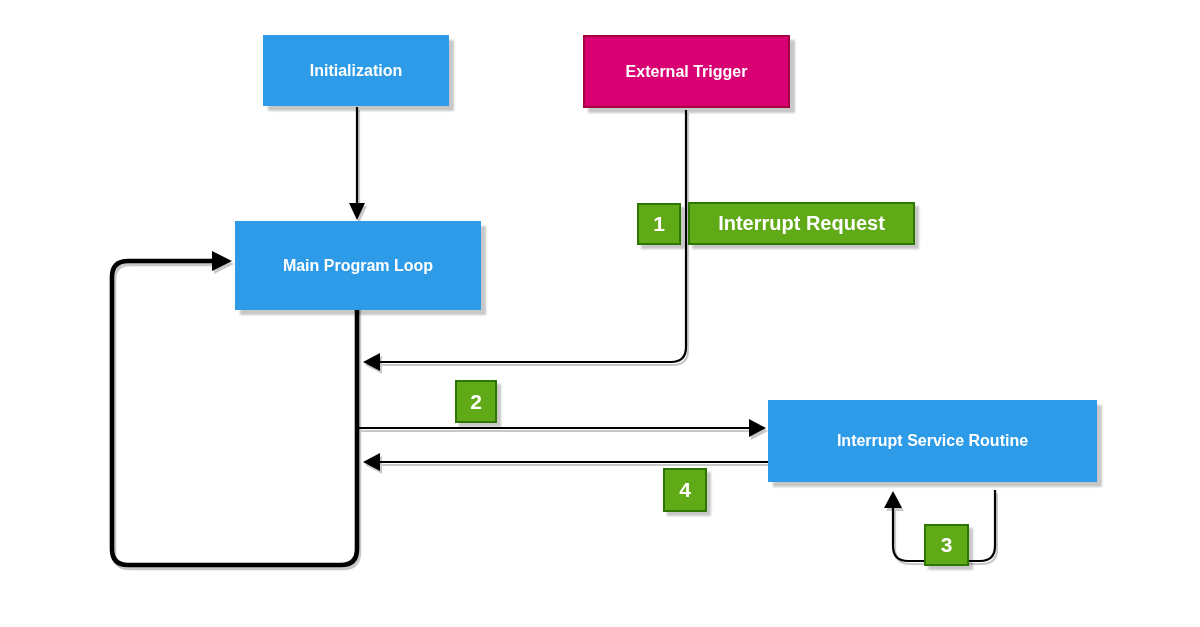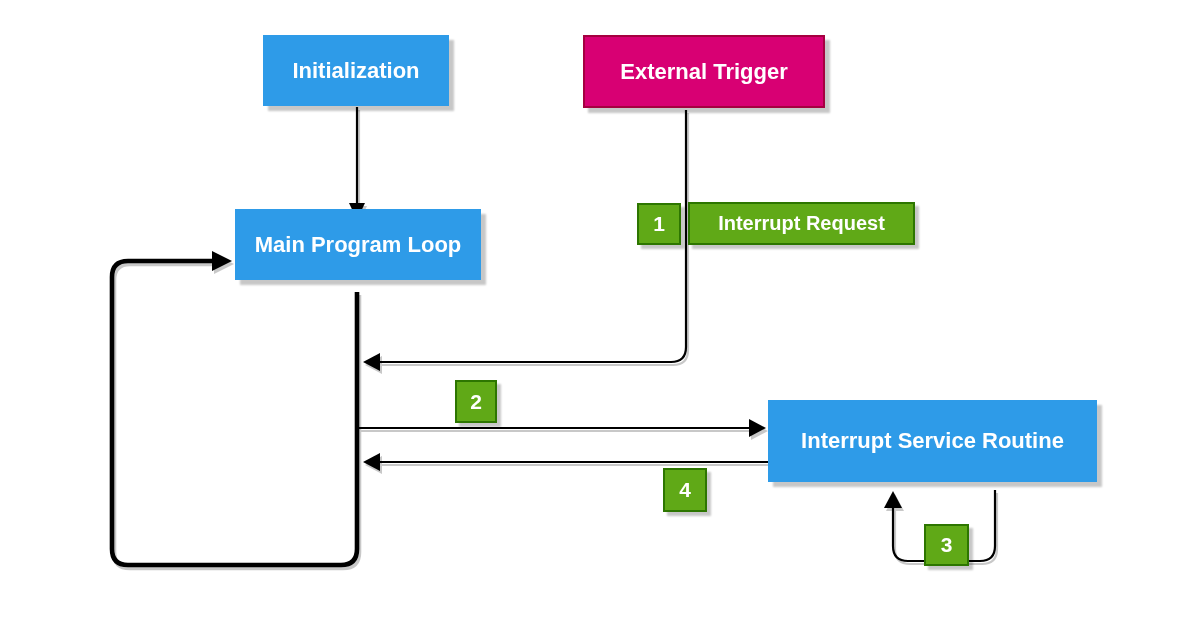--- a/index.html
+++ b/index.html
@@ -37,21 +37,21 @@
   .connectors .thin { stroke-width: 2.2px; }
   .connectors .thick { stroke-width: 4.6px; }
   .connectors polygon { fill: var(--line); stroke: none; }
   .node {
     position: absolute;
     display: flex;
     align-items: center;
     justify-content: center;
     color: var(--text);
     font-weight: bold;
-    font-size: 22px;
+    font-size: 16px;
     text-align: center;
     box-shadow: 5px 5px 2px rgba(0,0,0,0.22);
   }
   .node.blue { background: var(--blue); }
   .node.pink { background: var(--pink); border: 2px solid var(--pink-border); }
   .badge {
     position: absolute;
     display: flex;
     align-items: center;
     justify-content: center;
@@ -98,25 +98,25 @@
     <polygon points="363,462 380,453 380,471"></polygon>
 
     <path class="thin" d="M995 490 V 546 Q995 561 980 561 H 908 Q893 561 893 546 V 501"></path>
     <polygon points="893,491 884,508 902,508"></polygon>
   </svg>
 
   <div class="node blue" style="left:263px; top:35px; width:186px; height:71px;">
     <span>Initialization</span>
   </div>
 
-  <div class="node pink" style="left:583px; top:35px; width:242px; height:73px;">
+  <div class="node pink" style="left:583px; top:35px; width:207px; height:73px;">
     <span>External Trigger</span>
   </div>
 
-  <div class="node blue" style="left:235px; top:209px; width:246px; height:71px;">
+  <div class="node blue" style="left:235px; top:221px; width:246px; height:89px;">
     <span>Main Program Loop</span>
   </div>
 
   <div class="node blue" style="left:768px; top:400px; width:329px; height:82px;">
     <span>Interrupt Service Routine</span>
   </div>
 
   <div class="badge" style="left:637px; top:203px; width:44px; height:42px;">
     <span>1</span>
   </div>

